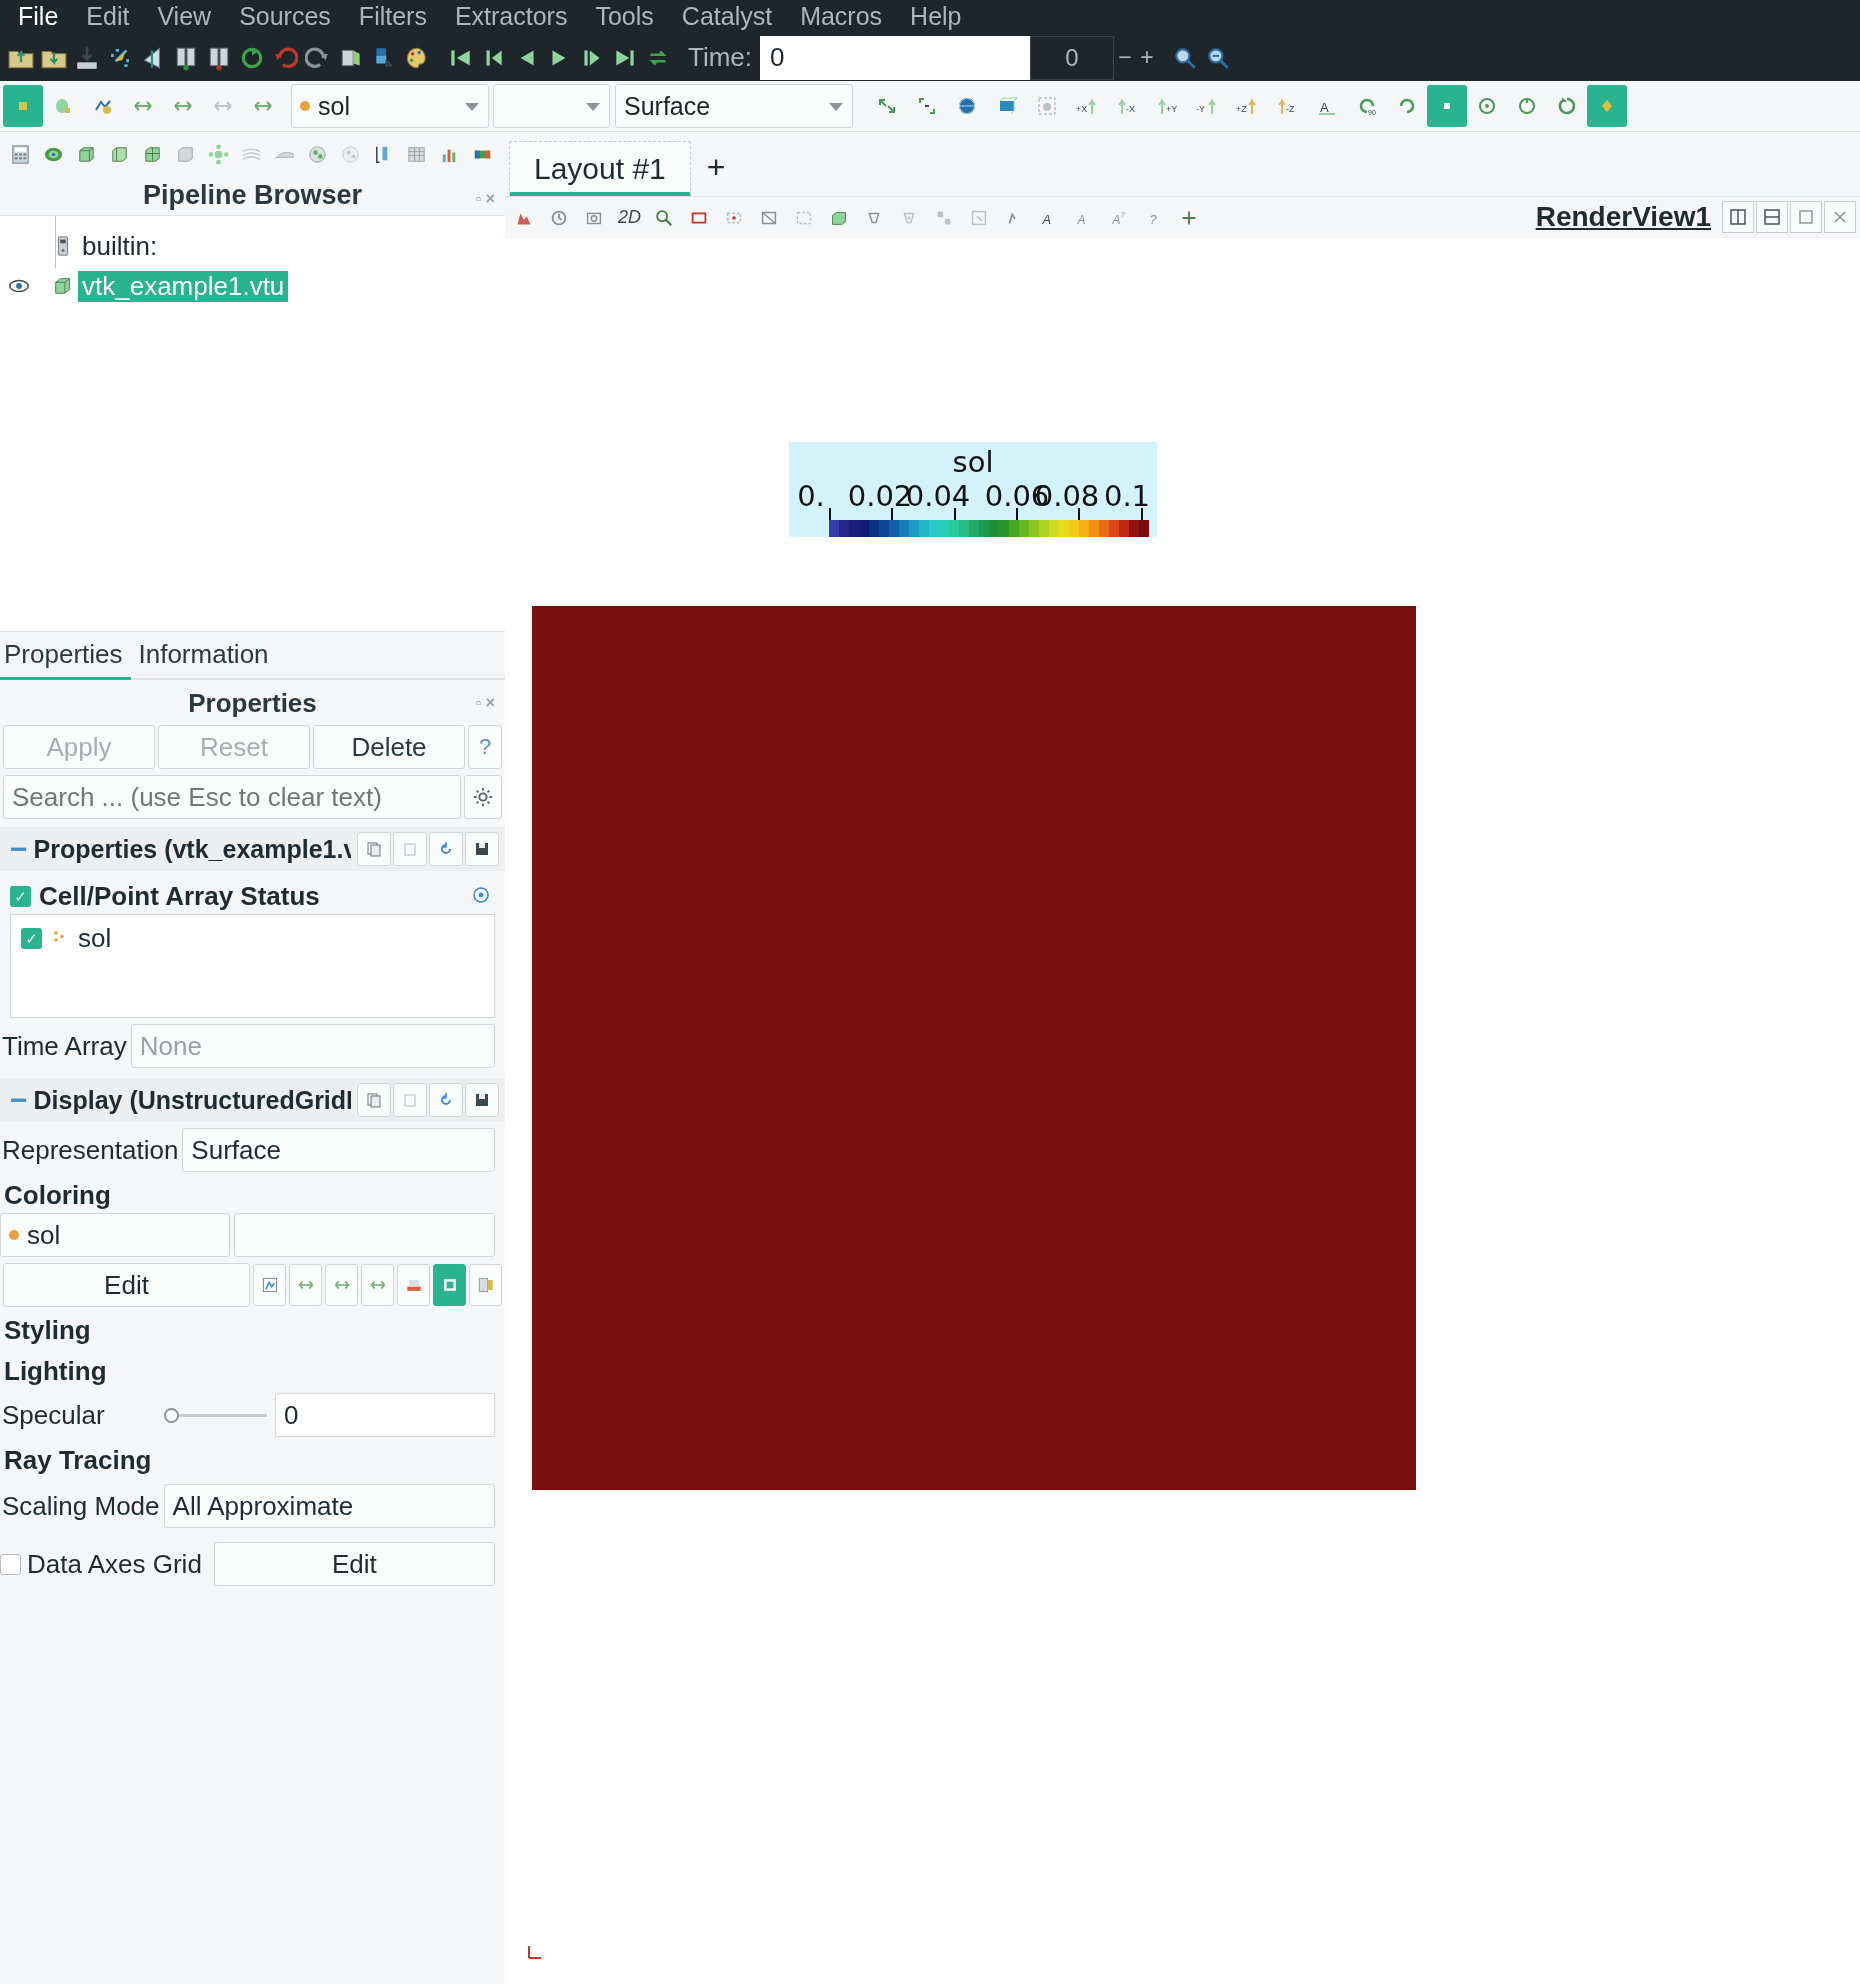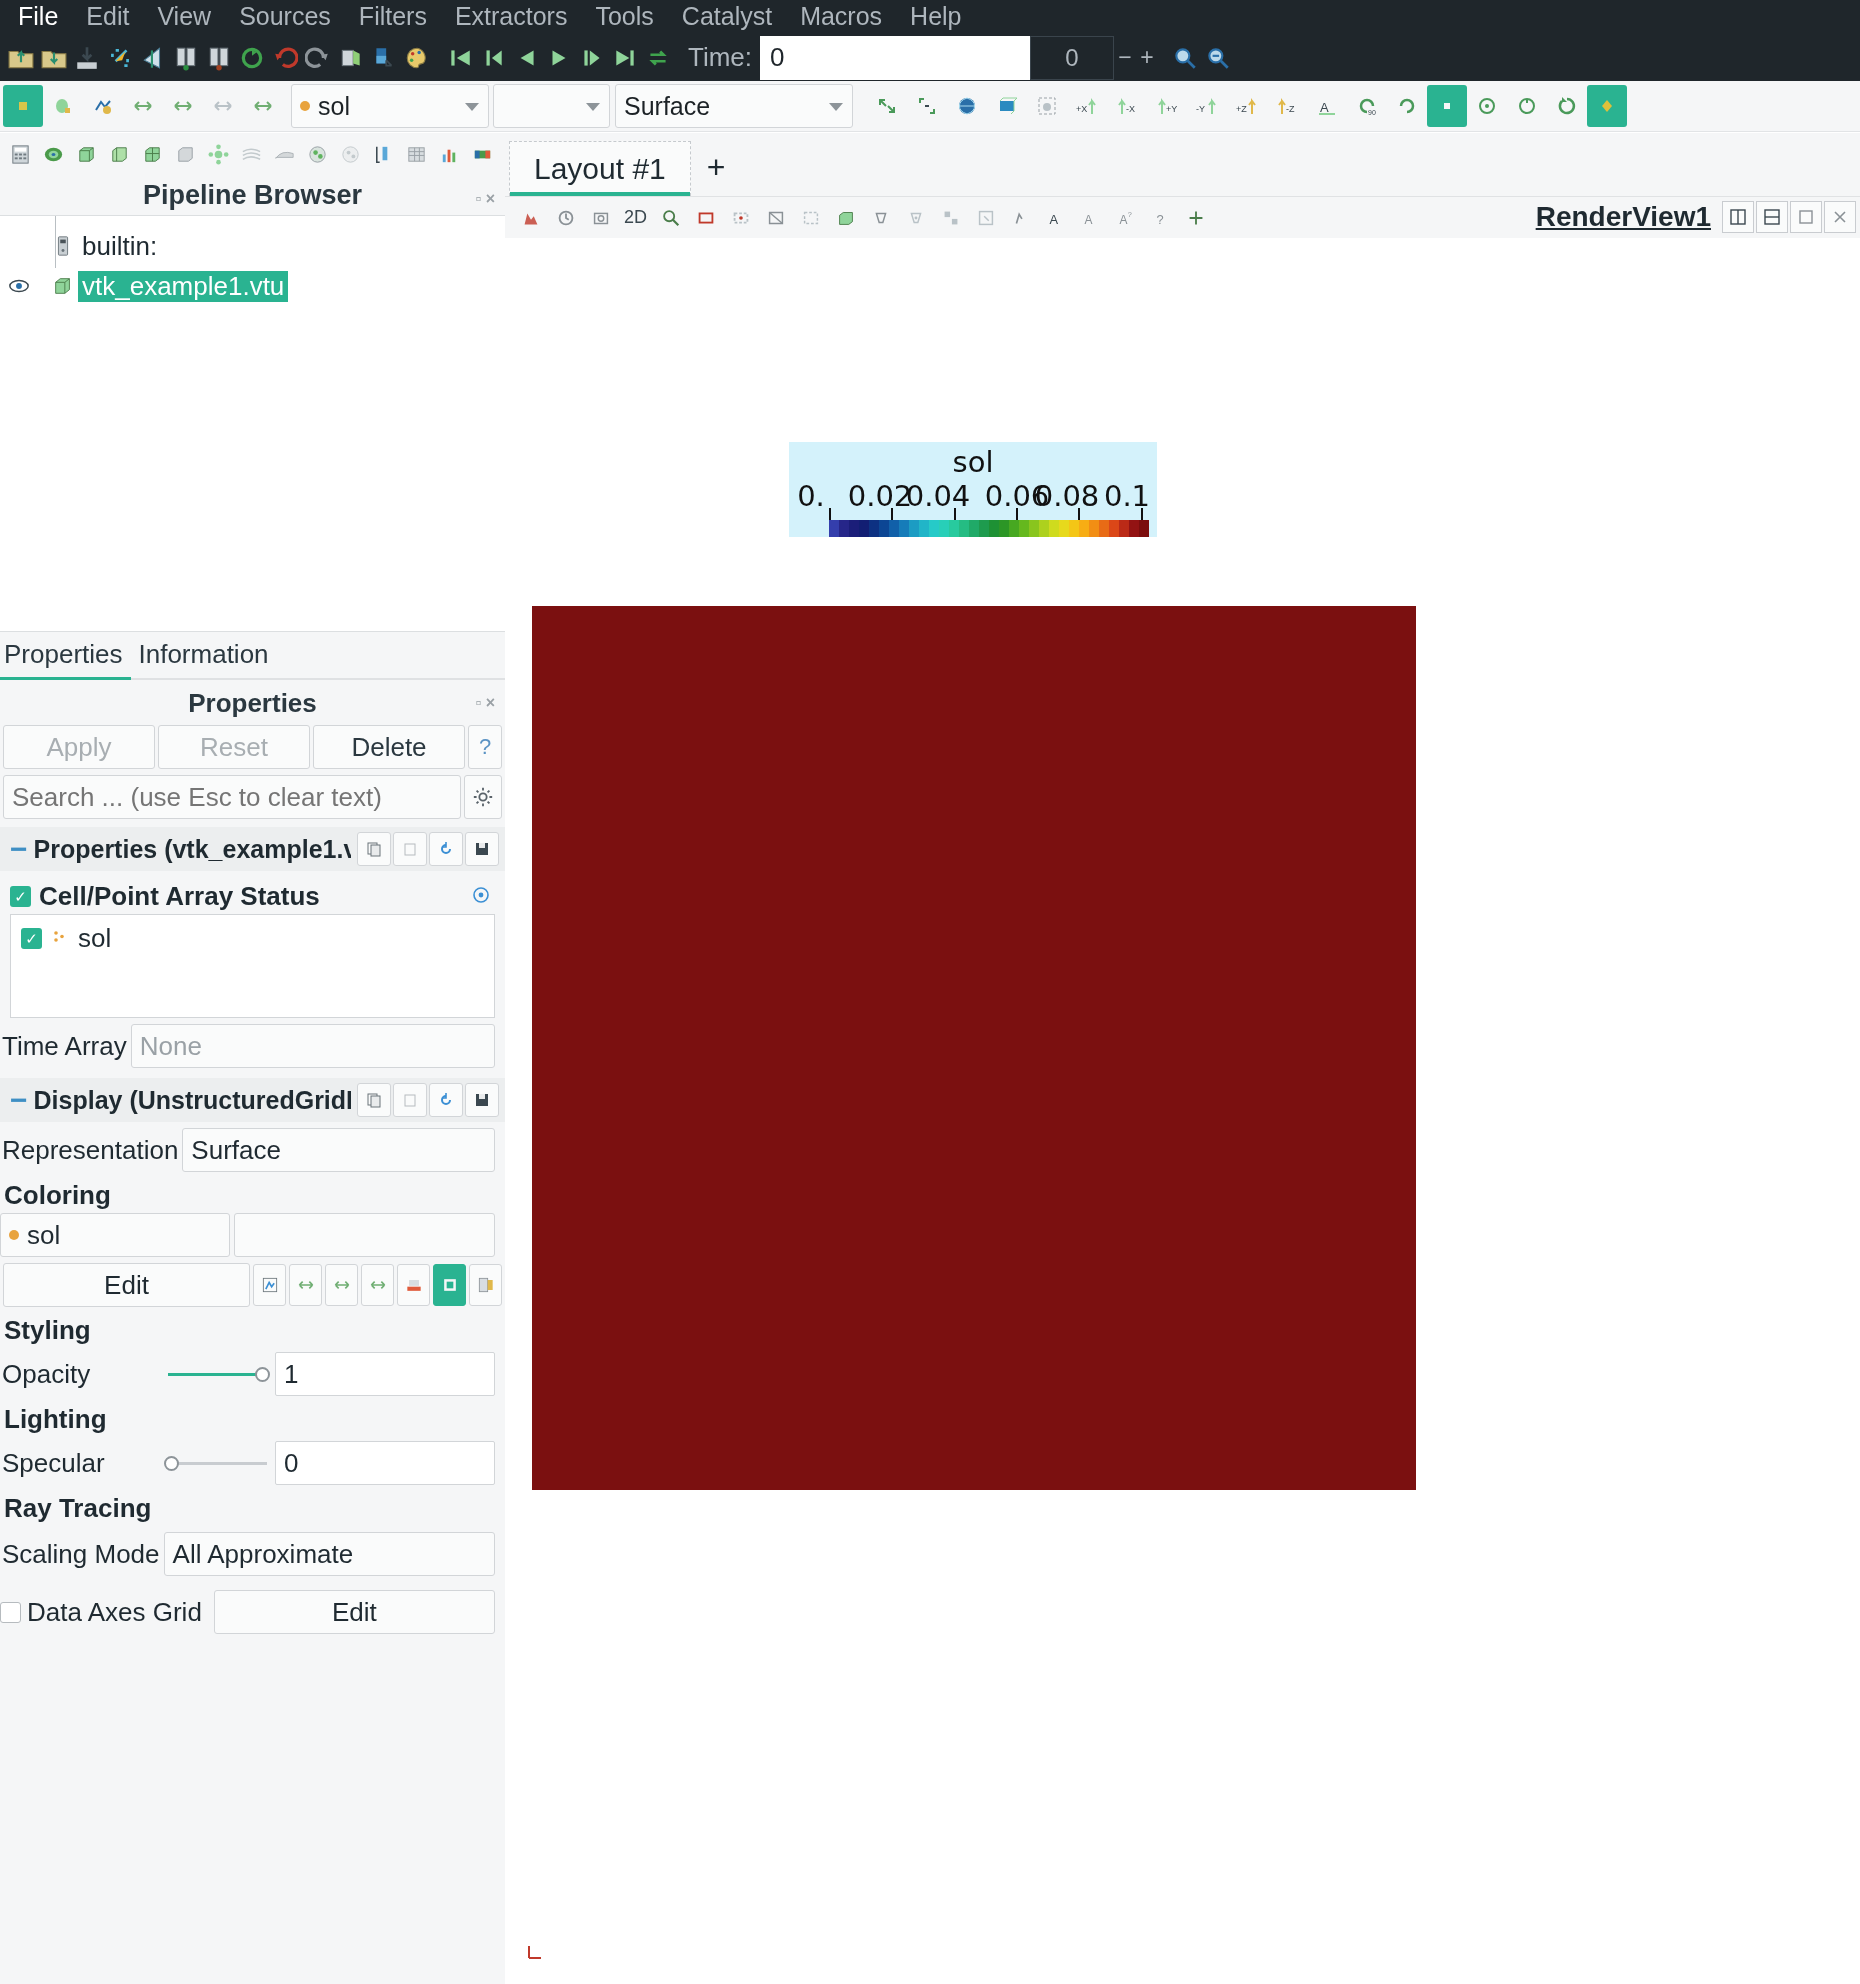--- a/index.html
+++ b/index.html
@@ -239,21 +239,21 @@
   }
   .layout-tab::after {
     content: ""; position: absolute; left: 0; right: 0; bottom: -1px; height: 4px;
     background: #2ab391;
   }
   .tab-plus { font-size: 32px; color: #1f2a31; padding: 0 16px 10px 16px; }
   .view-toolbar {
     height: 42px; background: #f5f6f7; border-top: 1px solid #e0e2e4;
     display: flex; align-items: center; padding-left: 8px; position: relative;
   }
-  .vtb-btn { width: 35px; height: 36px; display:flex; align-items:center; justify-content:center; flex:0 0 auto;}
+  .vtb-btn { width: 35px; height: 36px; display:flex; align-items:center; flex:0 0 auto;font-style:italic;}
   .rv-title {
     position: absolute; right: 149px; top: 4px; font-size: 28px; font-weight: bold;
     color: #1f2a31; text-decoration: underline;
   }
   .rv-btns { position: absolute; right: 4px; top: 4px; display: flex; gap: 2px; }
   .rv-sq { width: 32px; height: 32px; border: 1px solid #c9ccd0; background: #fafbfb;
            display:flex; align-items:center; justify-content:center; }
   .render-canvas {
     position: absolute; left: 0; top: 105px; right: 0; bottom: 0; background: #ffffff;
   }
@@ -967,29 +967,20 @@
       </div>
       <div class="cbtn">
         <svg width="20" height="20" viewBox="0 0 24 24">
             <rect x="4" y="4" width="10" height="16" fill="#d8dde0" stroke="#8a9196"></rect>
             <rect x="14" y="6" width="6" height="12" fill="#e0b84a"></rect>
           </svg>
       </div>
     </div>
 
     <div class="bold-head">Styling</div>
-    <div class="slider-row">
-      <span class="lbl" style="width:158px;">Opacity</span>
-      <div class="slider" style="width:99px;">
-        <div class="track"></div>
-          <div class="fill" style="width:100%"></div>
-        <div class="knob" style="left:87px;"></div>
-      </div>
-      <div class="num-in">1</div>
-    </div>
 
     <div class="bold-head">Lighting</div>
     <div class="slider-row">
       <span class="lbl" style="width:158px;">Specular</span>
       <div class="slider" style="width:99px;">
         <div class="track"></div>
           <div class="fill" style="width:0%"></div>
         <div class="knob" style="left:-4px;"></div>
       </div>
       <div class="num-in">0</div>

